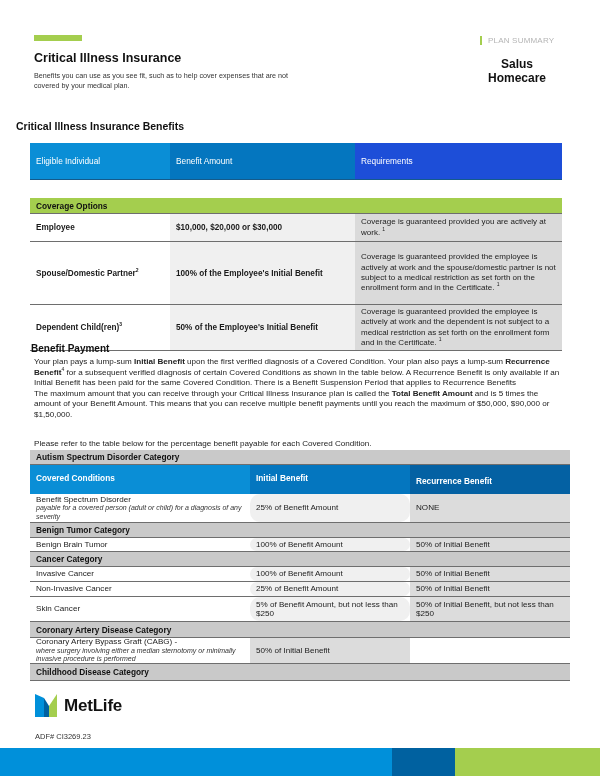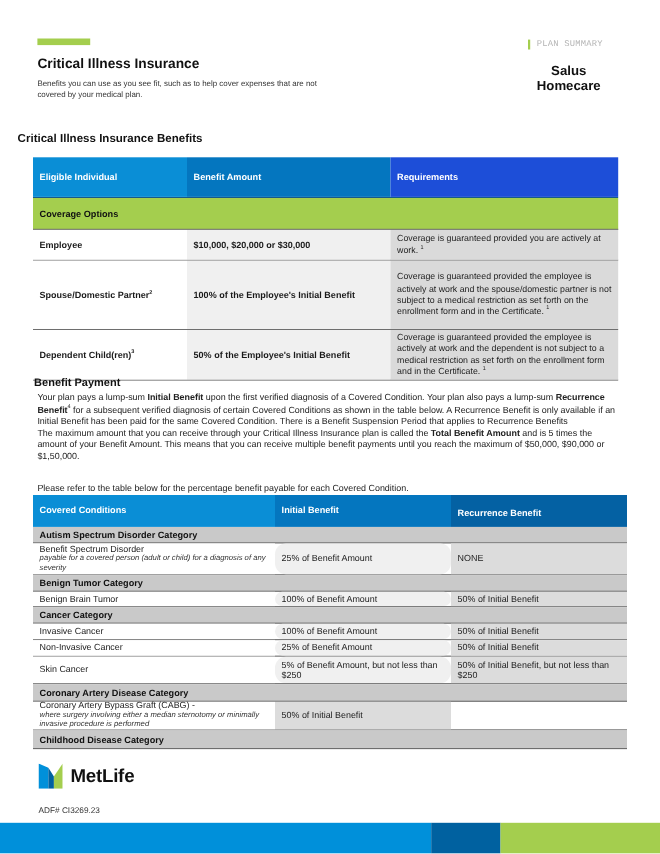--- a/index.html
+++ b/index.html
@@ -3,38 +3,38 @@
 <meta charset="utf-8">
 <style>
   * { box-sizing: border-box; margin: 0; padding: 0; }
   html, body { width: 600px; height: 776px; background: #ffffff; overflow: hidden; }
   body { position: relative; font-family: "Liberation Sans", sans-serif; color: #1a1a1a; }
 
   .green-accent { position: absolute; left: 34px; top: 35px; width: 48px; height: 6px; background: #a4ce4e; }
   .doc-title { position: absolute; left: 34px; top: 51px; font-size: 12.5px; font-weight: bold; color: #111; }
   .doc-subtitle { position: absolute; left: 34px; top: 71px; width: 280px; font-size: 7.2px; line-height: 9.5px; color: #333; }
 
-  .plan-summary { position: absolute; left: 480px; top: 36px; font-size: 8px; color: #b5b5b5; letter-spacing: 0.2px; display: flex; align-items: center; font-family: Liberation Mono, monospace; }
+  .plan-summary { position: absolute; left: 480px; top: 36px; font-size: 8px; color: #b5b5b5; letter-spacing: 0.2px; display: flex; align-items: center; }
   .plan-summary .bar { display: inline-block; width: 2px; height: 9px; background: #a4ce4e; margin-right: 6px; }
   .company { position: absolute; left: 462px; top: 57px; width: 110px; text-align: center; font-size: 12px; font-weight: bold; line-height: 14px; color: #111; }
 
   .section-title { position: absolute; left: 16px; top: 120px; font-size: 10.5px; font-weight: bold; color: #111; }
 
   
   .t1 { position: absolute; left: 30px; top: 143px; width: 532px; }
   .t1 .row { display: flex; border-bottom: 1.5px solid #6e6e6e; }
   .t1 .hdr { height: 37px; border-bottom: 1.5px solid #155a8a; }
-  .t1 .hdr .c { color: #fff; font-weight: bold; font-size: 8.3px; display: flex; align-items: center; padding-left: 6px; }
+  .t1 .hdr .c { color: #fff; font-weight: normal; font-size: 8.3px; display: flex; align-items: center; padding-left: 6px; }
   .t1 .hdr .c1 { background: #0a8ed6; }
   .t1 .hdr .c2 { background: #0476bf; }
   .t1 .hdr .c3 { background: #1d4ed8; }
   .c1 { width: 140px; }
   .c2 { width: 185px; }
   .c3 { width: 207px; }
-  .t1 .opt { height: 29px; background: #a4ce4e; border-bottom: 1.5px solid #6e6e6e; font-size: 8.3px; font-weight: bold; padding-left: 6px; display: flex; align-items: center; color: #111; }
+  .t1 .opt { height: 16px; background: #a4ce4e; border-bottom: 1.5px solid #6e6e6e; font-size: 8.3px; font-weight: bold; padding-left: 6px; display: flex; align-items: center; color: #111; margin-top: 18px; }
   .t1 .data .c { display: flex; align-items: center; padding-left: 6px; font-size: 8.2px; }
   .t1 .data .c1 { background: #fff; font-weight: bold; }
   .t1 .data .c2 { background: #f0f0f0; font-weight: bold; }
   .t1 .data .c3 { background: #dadada; font-size: 8px; line-height: 10.3px; padding-right: 4px; color: #222; }
   sup { font-size: 5px; vertical-align: super; line-height: 0; }
 
   .bp-title { position: absolute; left: 31px; top: 343px; font-size: 10px; font-weight: bold; color: #111; }
   .bp-text { position: absolute; left: 34px; top: 357px; width: 530px; font-size: 8.1px; line-height: 10.6px; color: #222; }
   .bp-refer { position: absolute; left: 34px; top: 439px; font-size: 8.1px; color: #222; }
 
@@ -124,27 +124,27 @@
 </div>
 
 <div class="bp-title">Benefit Payment</div>
 <div class="bp-text">
   <div><span>Your plan pays a lump-sum </span><b>Initial Benefit</b><span> upon the first verified diagnosis of a Covered Condition. Your plan also pays a lump-sum </span><b>Recurrence Benefit</b><sup>4</sup><span> for a subsequent verified diagnosis of certain Covered Conditions as shown in the table below. A Recurrence Benefit is only available if an Initial Benefit has been paid for the same Covered Condition. There is a Benefit Suspension Period that applies to Recurrence Benefits</span></div>
   <div><span>The maximum amount that you can receive through your Critical Illness Insurance plan is called the </span><b>Total Benefit Amount</b><span> and is 5 times the amount of your Benefit Amount. This means that you can receive multiple benefit payments until you reach the maximum of $50,000, $90,000 or $1,50,000.</span></div>
 </div>
 <div class="bp-refer">Please refer to the table below for the percentage benefit payable for each Covered Condition.</div>
 
 <div class="t2">
+  <div class="row cat" style="height:15px">Autism Spectrum Disorder Category</div>
+
   <div class="row hdr">
     <div class="c d1">Covered Conditions</div>
     <div class="c d2">Initial Benefit</div>
     <div class="c d3">Recurrence Benefit</div>
   </div>
-
-  <div class="row cat" style="height:15px">Autism Spectrum Disorder Category</div>
   <div class="row data" style="height:29px">
     <div class="c d1">
       <span>Benefit Spectrum Disorder</span>
       <span class="note">payable for a covered person (adult or child) for a diagnosis of any severity</span>
     </div>
     <div class="c d2">25% of Benefit Amount</div>
     <div class="c d3">NONE</div>
   </div>
 
   <div class="row cat" style="height:15px">Benign Tumor Category</div>

